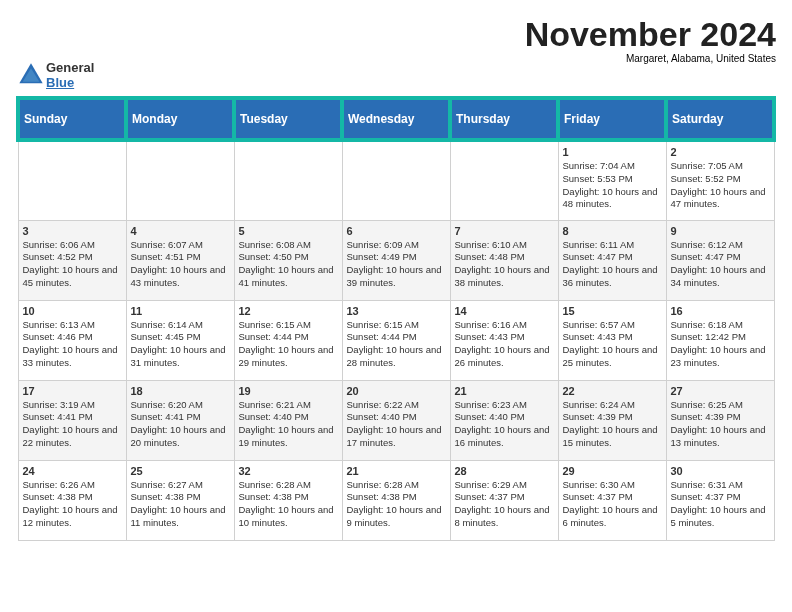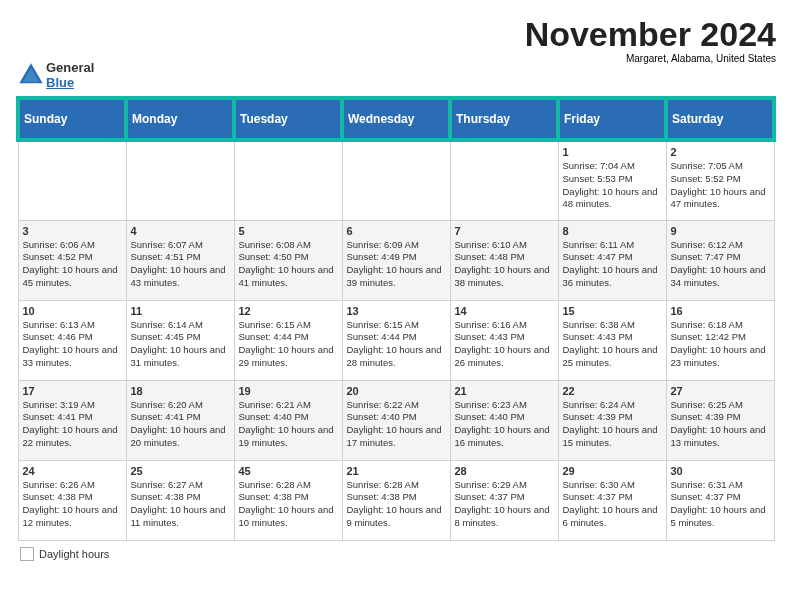--- a/index.html
+++ b/index.html
@@ -182,40 +182,40 @@
           <td><span class="day-number">6</span><span class="day-info">Sunrise: 6:09 AM
 Sunset: 4:49 PM
 Daylight: 10 hours and 39 minutes.</span></td>
           <td><span class="day-number">7</span><span class="day-info">Sunrise: 6:10 AM
 Sunset: 4:48 PM
 Daylight: 10 hours and 38 minutes.</span></td>
           <td><span class="day-number">8</span><span class="day-info">Sunrise: 6:11 AM
 Sunset: 4:47 PM
 Daylight: 10 hours and 36 minutes.</span></td>
           <td><span class="day-number">9</span><span class="day-info">Sunrise: 6:12 AM
-Sunset: 7:47 PM
+Sunset: 4:47 PM
 Daylight: 10 hours and 34 minutes.</span></td>
         </tr>
         <tr>
           <td><span class="day-number">10</span><span class="day-info">Sunrise: 6:13 AM
 Sunset: 4:46 PM
 Daylight: 10 hours and 33 minutes.</span></td>
           <td><span class="day-number">11</span><span class="day-info">Sunrise: 6:14 AM
 Sunset: 4:45 PM
 Daylight: 10 hours and 31 minutes.</span></td>
           <td><span class="day-number">12</span><span class="day-info">Sunrise: 6:15 AM
 Sunset: 4:44 PM
 Daylight: 10 hours and 29 minutes.</span></td>
           <td><span class="day-number">13</span><span class="day-info">Sunrise: 6:15 AM
 Sunset: 4:44 PM
 Daylight: 10 hours and 28 minutes.</span></td>
           <td><span class="day-number">14</span><span class="day-info">Sunrise: 6:16 AM
 Sunset: 4:43 PM
 Daylight: 10 hours and 26 minutes.</span></td>
-          <td><span class="day-number">15</span><span class="day-info">Sunrise: 6:38 AM
+          <td><span class="day-number">15</span><span class="day-info">Sunrise: 6:57 AM
 Sunset: 4:43 PM
 Daylight: 10 hours and 25 minutes.</span></td>
           <td><span class="day-number">16</span><span class="day-info">Sunrise: 6:18 AM
 Sunset: 12:42 PM
 Daylight: 10 hours and 23 minutes.</span></td>
         </tr>
         <tr>
           <td><span class="day-number">17</span><span class="day-info">Sunrise: 3:19 AM
 Sunset: 4:41 PM
 Daylight: 10 hours and 22 minutes.</span></td>
@@ -238,38 +238,32 @@
 Sunset: 4:39 PM
 Daylight: 10 hours and 13 minutes.</span></td>
         </tr>
         <tr>
           <td><span class="day-number">24</span><span class="day-info">Sunrise: 6:26 AM
 Sunset: 4:38 PM
 Daylight: 10 hours and 12 minutes.</span></td>
           <td><span class="day-number">25</span><span class="day-info">Sunrise: 6:27 AM
 Sunset: 4:38 PM
 Daylight: 10 hours and 11 minutes.</span></td>
-          <td><span class="day-number">45</span><span class="day-info">Sunrise: 6:28 AM
+          <td><span class="day-number">32</span><span class="day-info">Sunrise: 6:28 AM
 Sunset: 4:38 PM
 Daylight: 10 hours and 10 minutes.</span></td>
           <td><span class="day-number">21</span><span class="day-info">Sunrise: 6:28 AM
 Sunset: 4:38 PM
 Daylight: 10 hours and 9 minutes.</span></td>
           <td><span class="day-number">28</span><span class="day-info">Sunrise: 6:29 AM
 Sunset: 4:37 PM
 Daylight: 10 hours and 8 minutes.</span></td>
           <td><span class="day-number">29</span><span class="day-info">Sunrise: 6:30 AM
 Sunset: 4:37 PM
 Daylight: 10 hours and 6 minutes.</span></td>
           <td><span class="day-number">30</span><span class="day-info">Sunrise: 6:31 AM
 Sunset: 4:37 PM
 Daylight: 10 hours and 5 minutes.</span></td>
         </tr>
       </tbody>
   </table>
 
-  <div class="legend-row">
-    <div class="legend-item">
-      <div class="legend-box legend-box-white"></div>
-      <span>Daylight hours</span>
-    </div>
-  </div>
 </div>
 
 </body></html>

